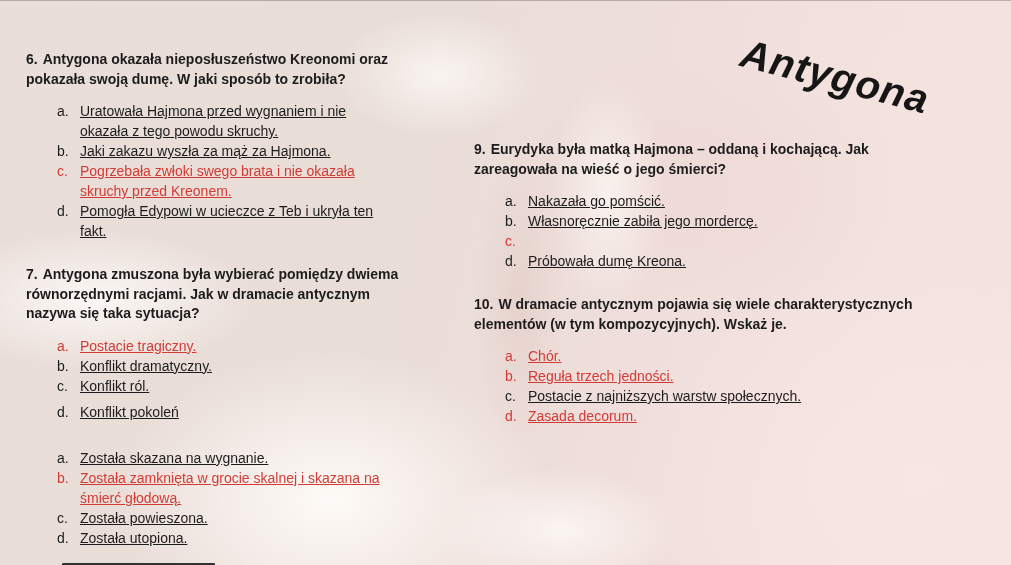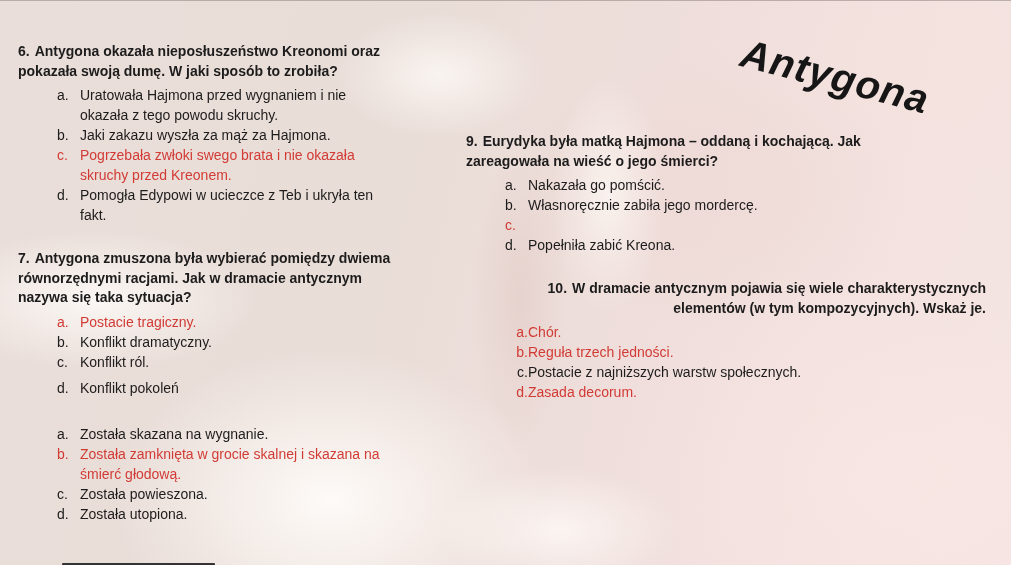--- a/index.html
+++ b/index.html
@@ -52,24 +52,24 @@
     white-space: nowrap;
   }
 
   .col { position: absolute; color: #1d1c1c; }
   .col-left  { left: 14px;  top: 38px;  width: 462px; }
   .col-right { left: 462px; top: 128px; width: 528px; }
 
   .question { margin: 0; }
   .q7  { margin-top: 24px; }
   .q8  { margin-top: 26px; }
-  .q10 { margin-top: 24px; text-align: right; }
+  .q10 { margin-top: 24px; }
 
   .q-heading {
-    margin: 4px;
+    margin: 12px;
     font-size: 14px;
     font-weight: 700;
     line-height: 19.5px;
     color: #1d1c1c;
   }
   .q-num { margin-right: 5px; }
   .q-text { white-space: pre-line; }
 
   .options {
     list-style: none;
@@ -80,21 +80,21 @@
     display: flex;
     font-size: 14px;
     line-height: 20px;
     color: #1d1c1c;
   }
   .opt-letter {
     flex: none;
     width: 23px;
     margin-left: 43px;
   }
-  .opt-text { white-space: pre-line; }
+  .opt-text { white-space: pre-line; text-decoration: underline; }
   .option.red { color: #d23b35; }
   .option.gap-sm { margin-top: 6px; }
 
   
   .cutoff {
     position: absolute;
     left: 62px;
     top: 563px;
     width: 153px;
     height: 3px;
@@ -199,21 +199,21 @@
           </li>
         <li class="option">
             <span class="opt-letter">b.</span>
             <span class="opt-text">Własnoręcznie zabiła jego mordercę.</span>
           </li>
         <li class="option red">
             <span class="opt-letter">c.</span>
           </li>
         <li class="option">
             <span class="opt-letter">d.</span>
-            <span class="opt-text">Popełniła zabić Kreona.</span>
+            <span class="opt-text">Próbowała dumę Kreona.</span>
           </li>
       </ol>
     </section>
 
     <section class="question q10">
       <h2 class="q-heading"><span class="q-num">10.</span><span class="q-text">W dramacie antycznym pojawia się wiele charakterystycznych
 elementów (w tym kompozycyjnych). Wskaż je.</span></h2>
       <ol class="options">
         <li class="option red">
             <span class="opt-letter">a.</span>

